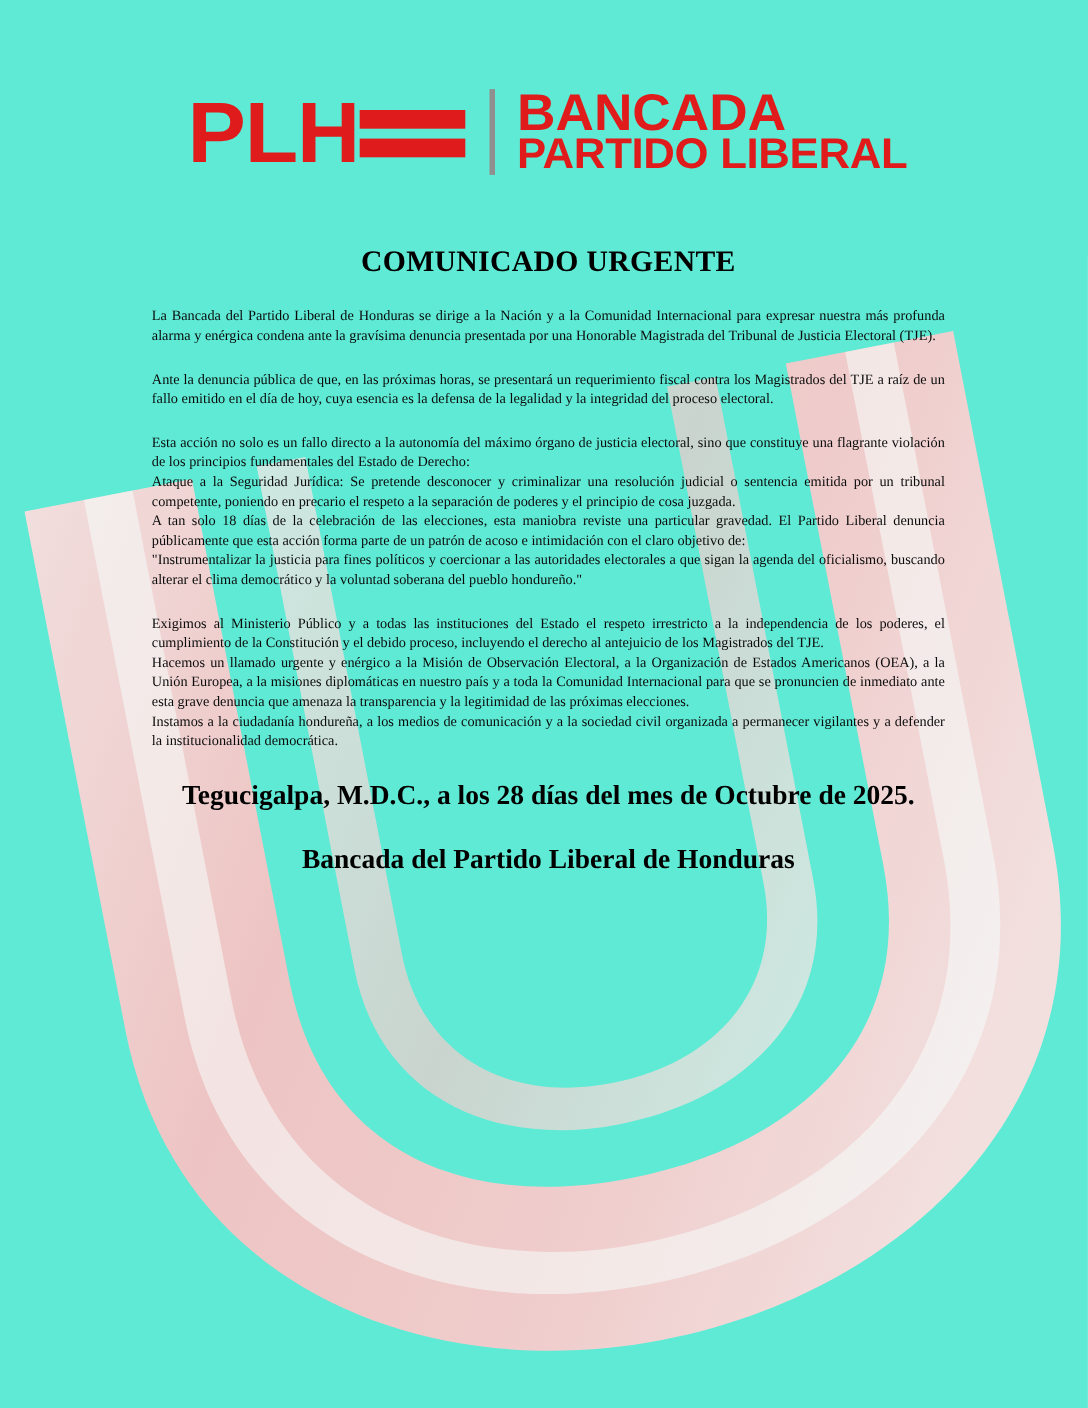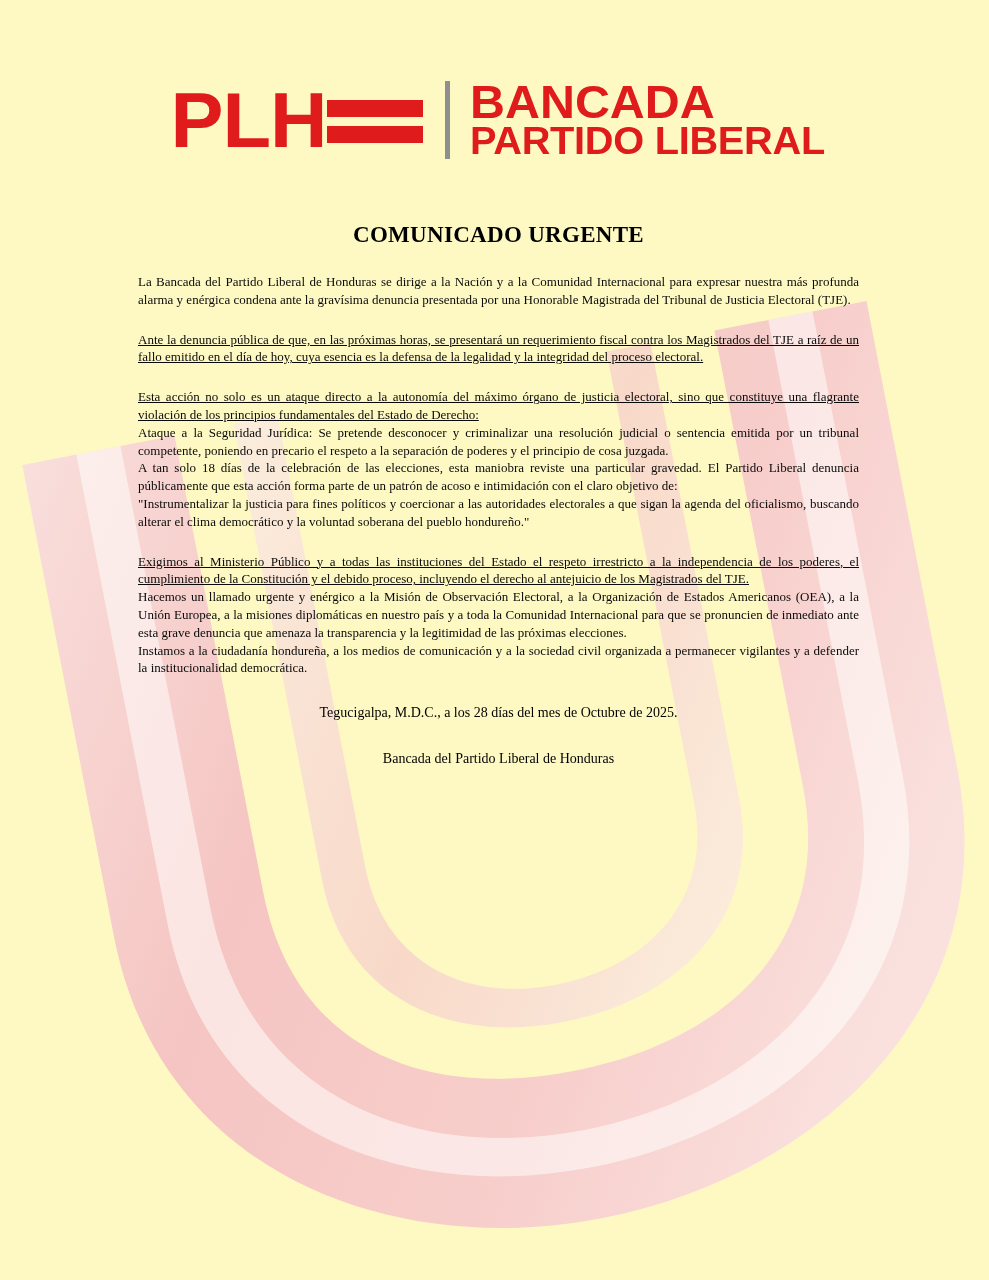--- a/index.html
+++ b/index.html
@@ -6,21 +6,21 @@
   html, body {
     margin: 0;
     padding: 0;
     background: #ffffff;
   }
 
   .page {
     position: relative;
     width: 989px;
     height: 1280px;
-    background: #fef9c3;
+    background: #5eead4;
     overflow: hidden;
     font-family: "Liberation Serif", "DejaVu Serif", serif;
   }
 
   
   .watermark {
     position: absolute;
     left: 0;
     top: 0;
     width: 989px;
@@ -119,48 +119,47 @@
     position: absolute;
     left: 138px;
     top: 222px;
     width: 721px;
     z-index: 2;
   }
 
   .doc-title {
     text-align: center;
     font-weight: bold;
-    font-size: 23px;
+    font-size: 27px;
     letter-spacing: 0.3px;
     color: #000;
     margin: 0 0 25px 0;
   }
 
   p.para {
     margin: 0;
     font-size: 13px;
     line-height: 1.37;
     text-align: justify;
     color: #0a0a0a;
     hyphens: none;
   }
 
   p.para.gap {
     margin-top: 22px;
-    text-decoration: underline;
   }
 
   .closing {
     margin-top: 28px;
     text-align: center;
   }
 
   .closing .line {
-    font-weight: normal;
-    font-size: 14px;
+    font-weight: bold;
+    font-size: 25px;
     color: #000;
   }
 
   .closing .line.second {
     margin-top: 30px;
   }
 </style>
 </head>
 <body>
 
@@ -235,21 +234,21 @@
     </div>
   </div>
 
   <div class="content">
 
     <h1 class="doc-title">COMUNICADO URGENTE</h1>
 
     <div id="paragraphs">
         <p class="para">La Bancada del Partido Liberal de Honduras se dirige a la Nación y a la Comunidad Internacional para expresar nuestra más profunda alarma y enérgica condena ante la gravísima denuncia presentada por una Honorable Magistrada del Tribunal de Justicia Electoral (TJE).</p>
         <p class="para gap">Ante la denuncia pública de que, en las próximas horas, se presentará un requerimiento fiscal contra los Magistrados del TJE a raíz de un fallo emitido en el día de hoy, cuya esencia es la defensa de la legalidad y la integridad del proceso electoral.</p>
-        <p class="para gap">Esta acción no solo es un ataque directo a la autonomía del máximo órgano de justicia electoral, sino que constituye una flagrante violación de los principios fundamentales del Estado de Derecho:</p>
+        <p class="para gap">Esta acción no solo es un fallo directo a la autonomía del máximo órgano de justicia electoral, sino que constituye una flagrante violación de los principios fundamentales del Estado de Derecho:</p>
         <p class="para">Ataque a la Seguridad Jurídica: Se pretende desconocer y criminalizar una resolución judicial o sentencia emitida por un tribunal competente, poniendo en precario el respeto a la separación de poderes y el principio de cosa juzgada.</p>
         <p class="para">A tan solo 18 días de la celebración de las elecciones, esta maniobra reviste una particular gravedad. El Partido Liberal denuncia públicamente que esta acción forma parte de un patrón de acoso e intimidación con el claro objetivo de:</p>
         <p class="para">"Instrumentalizar la justicia para fines políticos y coercionar a las autoridades electorales a que sigan la agenda del oficialismo, buscando alterar el clima democrático y la voluntad soberana del pueblo hondureño."</p>
         <p class="para gap">Exigimos al Ministerio Público y a todas las instituciones del Estado el respeto irrestricto a la independencia de los poderes, el cumplimiento de la Constitución y el debido proceso, incluyendo el derecho al antejuicio de los Magistrados del TJE.</p>
         <p class="para">Hacemos un llamado urgente y enérgico a la Misión de Observación Electoral, a la Organización de Estados Americanos (OEA), a la Unión Europea, a la misiones diplomáticas en nuestro país y a toda la Comunidad Internacional para que se pronuncien de inmediato ante esta grave denuncia que amenaza la transparencia y la legitimidad de las próximas elecciones.</p>
         <p class="para">Instamos a la ciudadanía hondureña, a los medios de comunicación y a la sociedad civil organizada a permanecer vigilantes y a defender la institucionalidad democrática.</p>
       </div>
 
     <div class="closing">
       <div class="line">Tegucigalpa, M.D.C., a los 28 días del mes de Octubre de 2025.</div>

